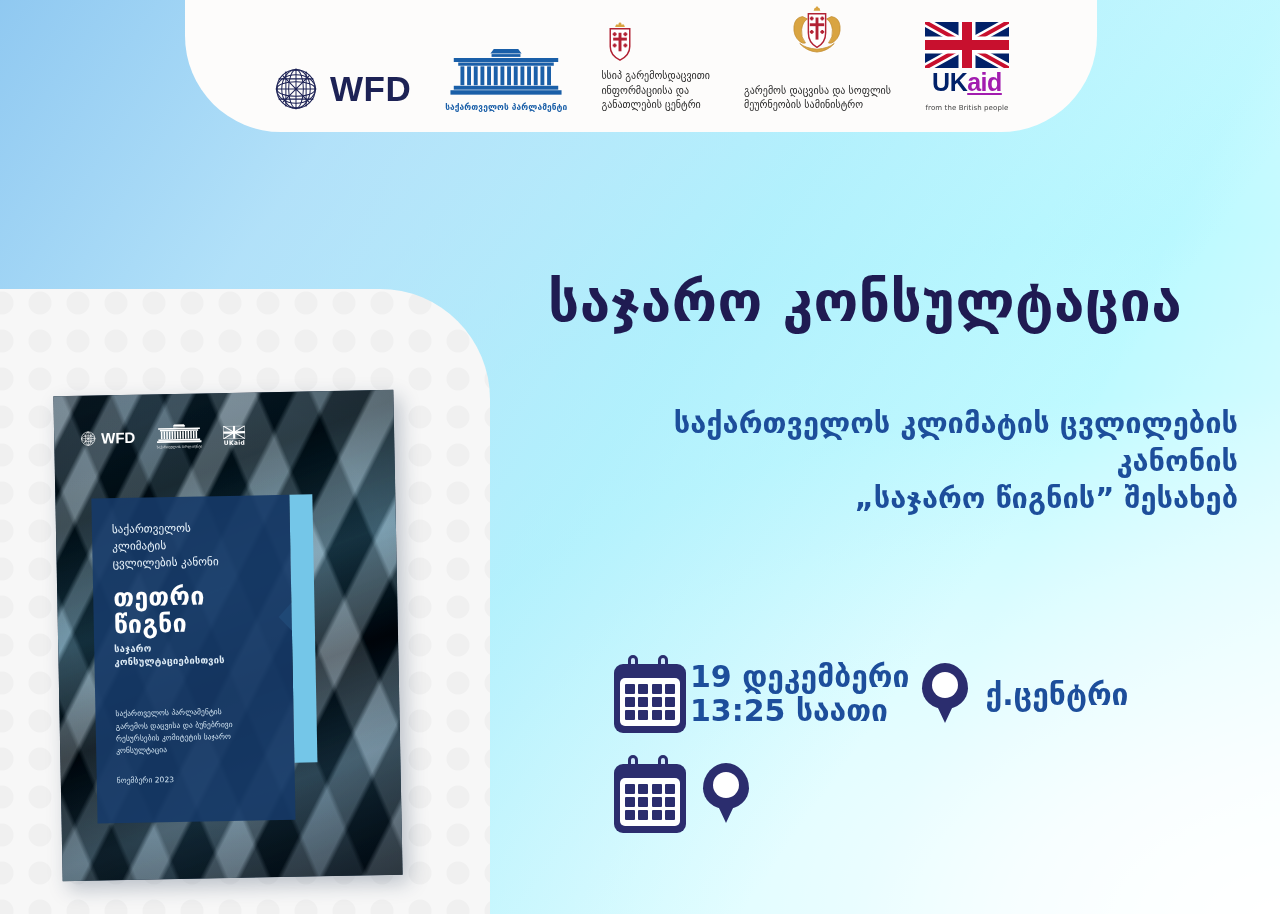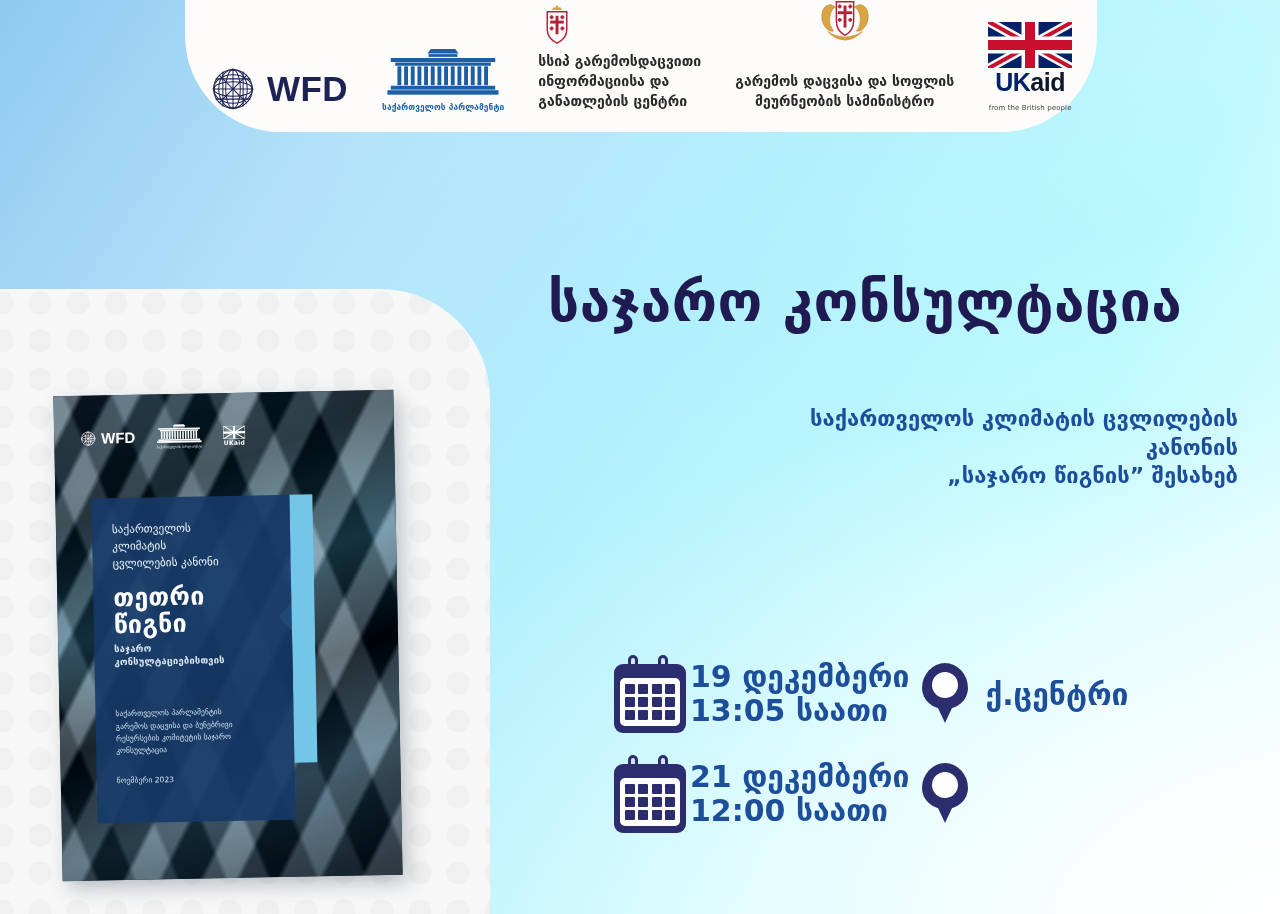--- a/index.html
+++ b/index.html
@@ -35,39 +35,39 @@
   .logo-cell { display:flex; flex-direction:column; align-items:center; }
 
   
   .wfd { display:flex; align-items:center; gap:11px; }
   .wfd-text { font-size:35px; font-weight:bold; color:#1d2255; letter-spacing:.5px; font-family:"Liberation Sans",sans-serif; }
 
   
   .parl-cap { font-size:8.4px; color:#1a5fa8; margin-top:4px; font-weight:bold; letter-spacing:.1px;}
 
   
-  .ga-cap { font-size:14px; line-height:1.42; color:#2a2a2a; text-align:left; margin-top:5px; font-weight:bold;}
-  .ga-cap-c { text-align:center;margin-top:30px; }
+  .ga-cap { font-size:10px; line-height:1.42; color:#2a2a2a; text-align:left; margin-top:5px; font-weight:normal;}
+  .ga-cap-c { text-align:left;margin-top:30px; }
 
   
   .ukaid-box { width:84px; }
   .flag { width:84px; height:46px; position:relative; overflow:hidden; background:#012169; }
   .flag .wd1,.flag .wd2 { position:absolute; width:130%; height:9px; background:#fff; top:50%; left:-15%; }
   .flag .wd1 { transform:translateY(-50%) rotate(29deg); }
   .flag .wd2 { transform:translateY(-50%) rotate(-29deg); }
   .flag .rd1,.flag .rd2 { position:absolute; width:130%; height:4px; background:#C8102E; top:50%; left:-15%; }
   .flag .rd1 { transform:translateY(-50%) rotate(29deg); }
   .flag .rd2 { transform:translateY(-50%) rotate(-29deg); }
   .flag .vw { position:absolute; left:50%; top:0; width:17px; height:100%; background:#fff; transform:translateX(-50%); }
   .flag .hw { position:absolute; top:50%; left:0; width:100%; height:17px; background:#fff; transform:translateY(-50%); }
   .flag .vr { position:absolute; left:50%; top:0; width:10px; height:100%; background:#C8102E; transform:translateX(-50%); }
   .flag .hr { position:absolute; top:50%; left:0; width:100%; height:10px; background:#C8102E; transform:translateY(-50%); }
   .ukaid-txt { font-size:25px; font-weight:bold; font-family:"Liberation Sans",sans-serif; line-height:1; margin-top:2px; letter-spacing:-.5px;}
   .ukaid-txt .uk { color:#012169; }
-  .ukaid-txt .aid { color:#0f172a; }
+  .ukaid-txt .aid { color:#a21caf;text-decoration:underline; }
   .ukaid-sub { font-size:7px; color:#444; margin-top:9px; letter-spacing:.1px;}
 
   
   #left-panel {
     position:absolute; left:-50px; top:289px; width:540px; height:625px;
     background:#f7f7f7;
     border-radius:0 110px 0 0;
     overflow:hidden;
   }
   #left-panel .dots {
@@ -128,21 +128,21 @@
   
   #title {
     position:absolute; left:470px; top:270px; width:790px;
     text-align:center;
     font-size:55px; font-weight:bold; color:#1f1b52;
     letter-spacing:.5px;
   }
   #subtitle {
     position:absolute; left:470px; top:405px; width:790px;
     text-align:right; padding-right:22px;
-    font-size:22px; color:#1d4e9b; line-height:1.30; font-weight:600;
+    font-size:29px; color:#1d4e9b; line-height:1.30; font-weight:600;
   }
 
   #events { position:absolute; left:610px; top:655px; width:640px; }
   .event { display:flex; align-items:center; margin-bottom:22px; }
 
   .cal { width:80px; height:78px; position:relative; flex:0 0 auto; }
   .cal .ring { position:absolute; width:10px; height:20px; border:3.5px solid #2b2d6e; border-radius:5px; top:0; background:#cfe8fa;}
   .cal .ring.l { left:18px; } .cal .ring.r { left:48px; }
   .cal .body { position:absolute; top:9px; left:4px; width:72px; height:69px; background:#2b2d6e; border-radius:9px; }
   .cal .sheet { position:absolute; top:23px; left:10px; width:60px; height:48px; background:#fff; border-radius:5px; padding:6px 5px; }
@@ -410,21 +410,21 @@
             <i></i>
             <i></i>
             <i></i>
             <i></i>
             <i></i>
       </div>
         </div>
     </div>
     <div class="ev-date">
       <div>19 დეკემბერი</div>
-      <div>13:05 საათი</div>
+      <div>13:25 საათი</div>
     </div>
     <div class="pin">
       <div class="sh"></div>
         <div class="dot"></div>
     </div>
     <div class="ev-loc">ქ.ცენტრი</div>
   </div>
 
   <div class="event">
     <div class="cal">
@@ -441,23 +441,19 @@
             <i></i>
             <i></i>
             <i></i>
             <i></i>
             <i></i>
             <i></i>
             <i></i>
       </div>
         </div>
     </div>
-    <div class="ev-date">
-      <div>21 დეკემბერი</div>
-      <div>12:00 საათი</div>
-    </div>
     <div class="pin">
       <div class="sh"></div>
         <div class="dot"></div>
     </div>
   </div>
 
 </div>
 
 </body></html>

